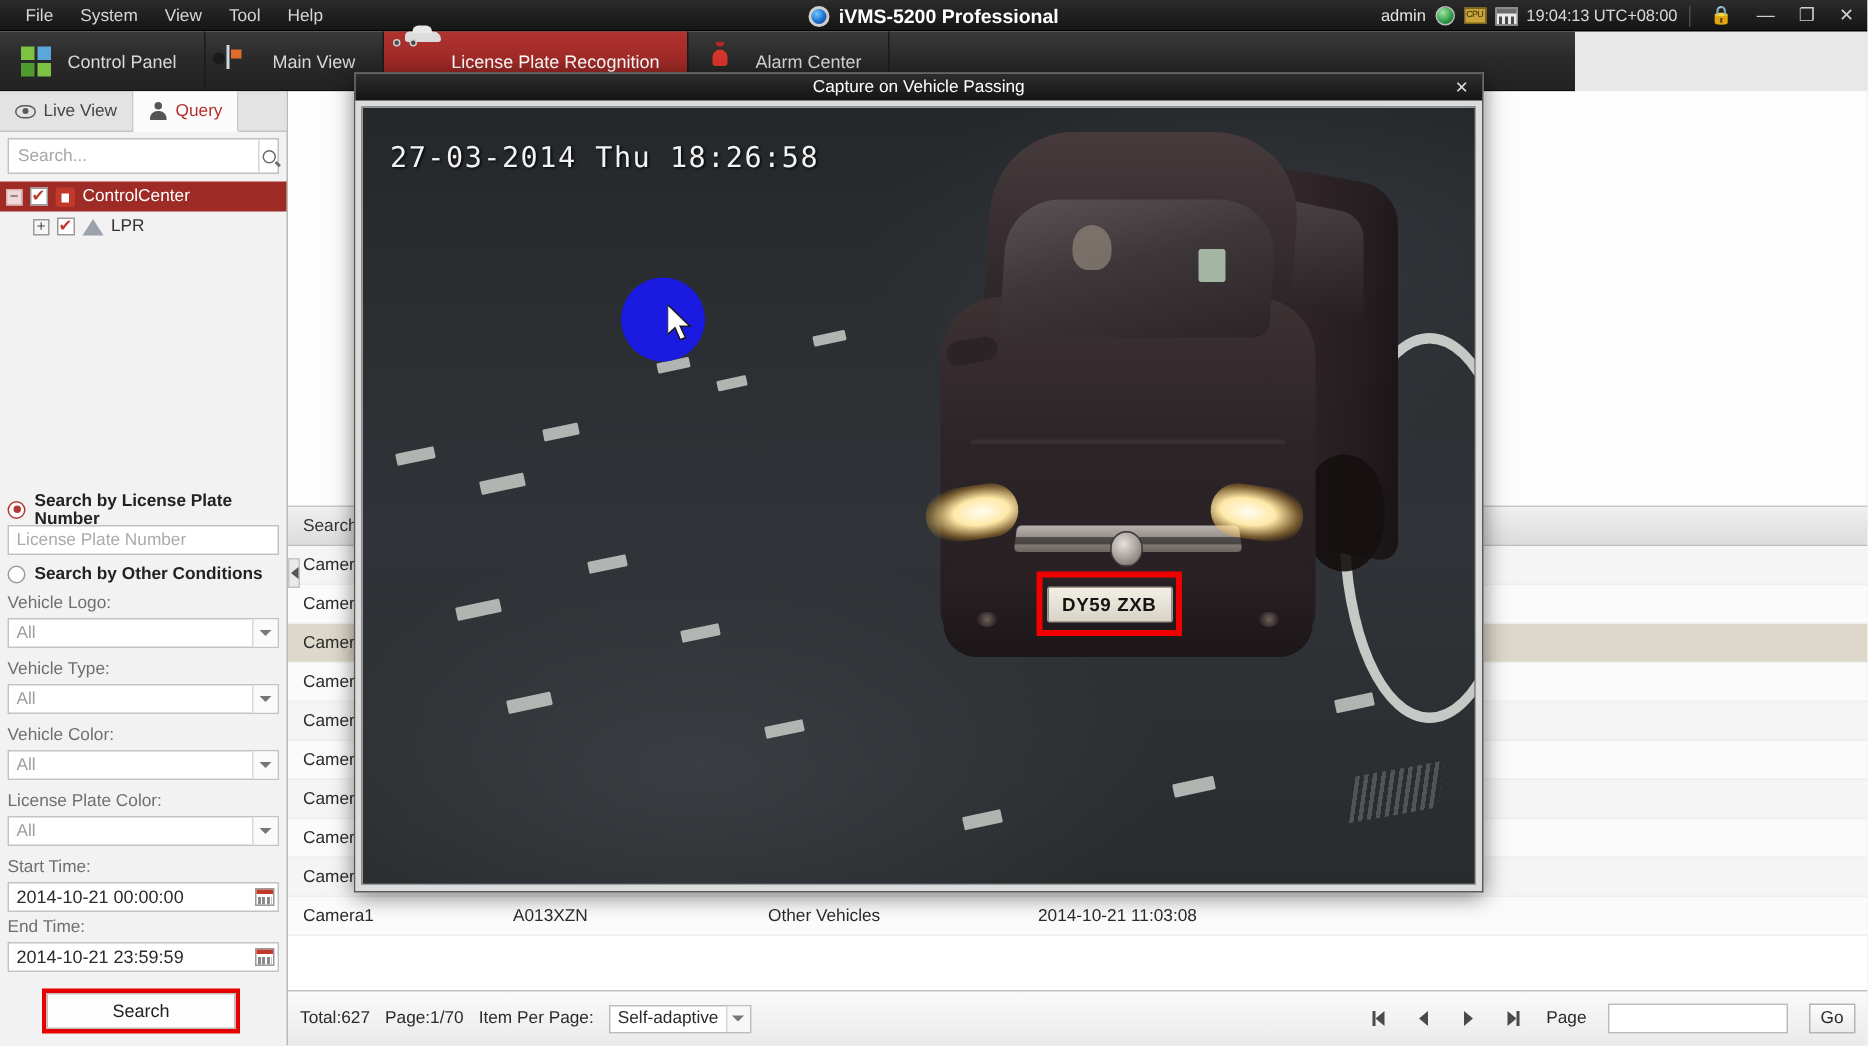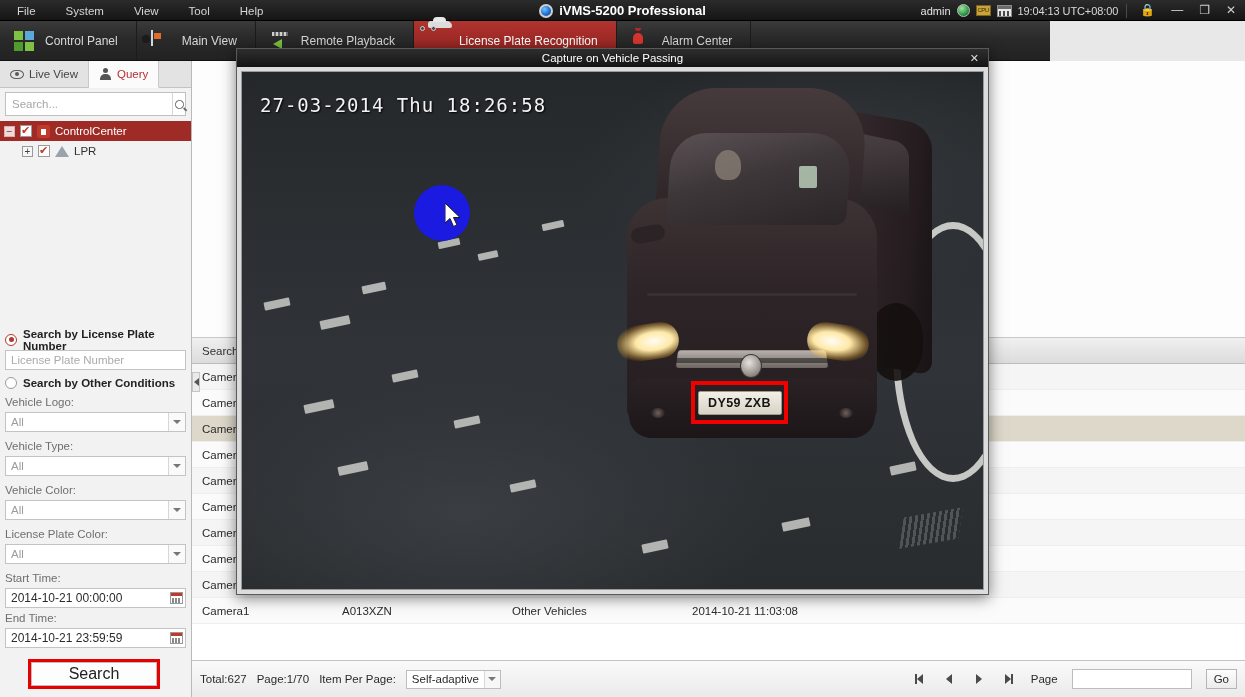--- a/index.html
+++ b/index.html
@@ -59,21 +59,21 @@
   }
   .tb-clock { letter-spacing: -0.1px; }
   .tb-sep { width: 1px; height: 14px; background: #4a4a4a; margin: 0 2px; }
   .tb-btn {
     color: #cfcfcf; font-size: 12px; padding: 0 5px; line-height: 21px; cursor: pointer;
   }
 
   
   .menubar {
     position: absolute; left: 0; top: 0; height: 21px;
-    display: flex; align-items: center; padding-left: 8px; gap: 12px; z-index: 3;
+    display: flex; align-items: center; padding-left: 8px; gap: 0; z-index: 3;
   }
   .menu-item {
     color: #d6d6d6; font-size: 11.5px; padding: 3px 9px; cursor: pointer; border-radius: 2px;
   }
 
   
   .tabbar {
     position: absolute; left: 0; top: 21px; width: 1050px; height: 40px;
     background: linear-gradient(#3a3a3a, #2a2a2a 45%, #222);
     display: flex; align-items: stretch; border-bottom: 1px solid #111;
@@ -299,21 +299,21 @@
     content:""; position:absolute; left:1px; right:1px; top:5px; height:5px;
     background: repeating-linear-gradient(90deg,#8a8a8a 0 2px, transparent 2px 3px);
   }
   .search-wrap {
     position: absolute; left: 28px; bottom: 8px; width: 132px; height: 30px;
     border: 3px solid #e60000; display: flex; align-items: center; justify-content: center;
   }
   .search-btn {
     width: 100%; height: 100%; background: #fdfdfd; border: 1px solid #bdbdbd;
     display: flex; align-items: center; justify-content: center;
-    font-size: 16px; color: #222; cursor: pointer;
+    font-size: 12px; color: #222; cursor: pointer;
   }
 
   
   .content {
     position: absolute; left: 192px; top: 61px; right: 0; bottom: 0;
     background: #ffffff;
   }
   .content-top {
     position: absolute; left: 0; right: 0; top: 0; height: 276px; background: #fdfdfd;
   }
@@ -581,24 +581,20 @@
           <i></i>
           <i></i>
           <i></i>
           <i></i>
         </span>
       <span>Control Panel</span>
     </div>
     <div class="tab">
       <span class="tab-ico"><span class="ico-mainview"></span></span>
       <span>Main View</span>
-    </div>
-    <div class="tab">
-      <span class="tab-ico"><span class="ico-playback"></span></span>
-      <span>Remote Playback</span>
     </div>
     <div class="tab active">
       <span class="tab-ico">
         <span class="ico-car"><span class="body"></span><span class="roof"></span><span class="w1"></span><span class="w2"></span></span>
       </span>
       <span>License Plate Recognition</span>
     </div>
     <div class="tab">
       <span class="tab-ico"><span class="ico-bell"></span></span>
       <span>Alarm Center</span>

